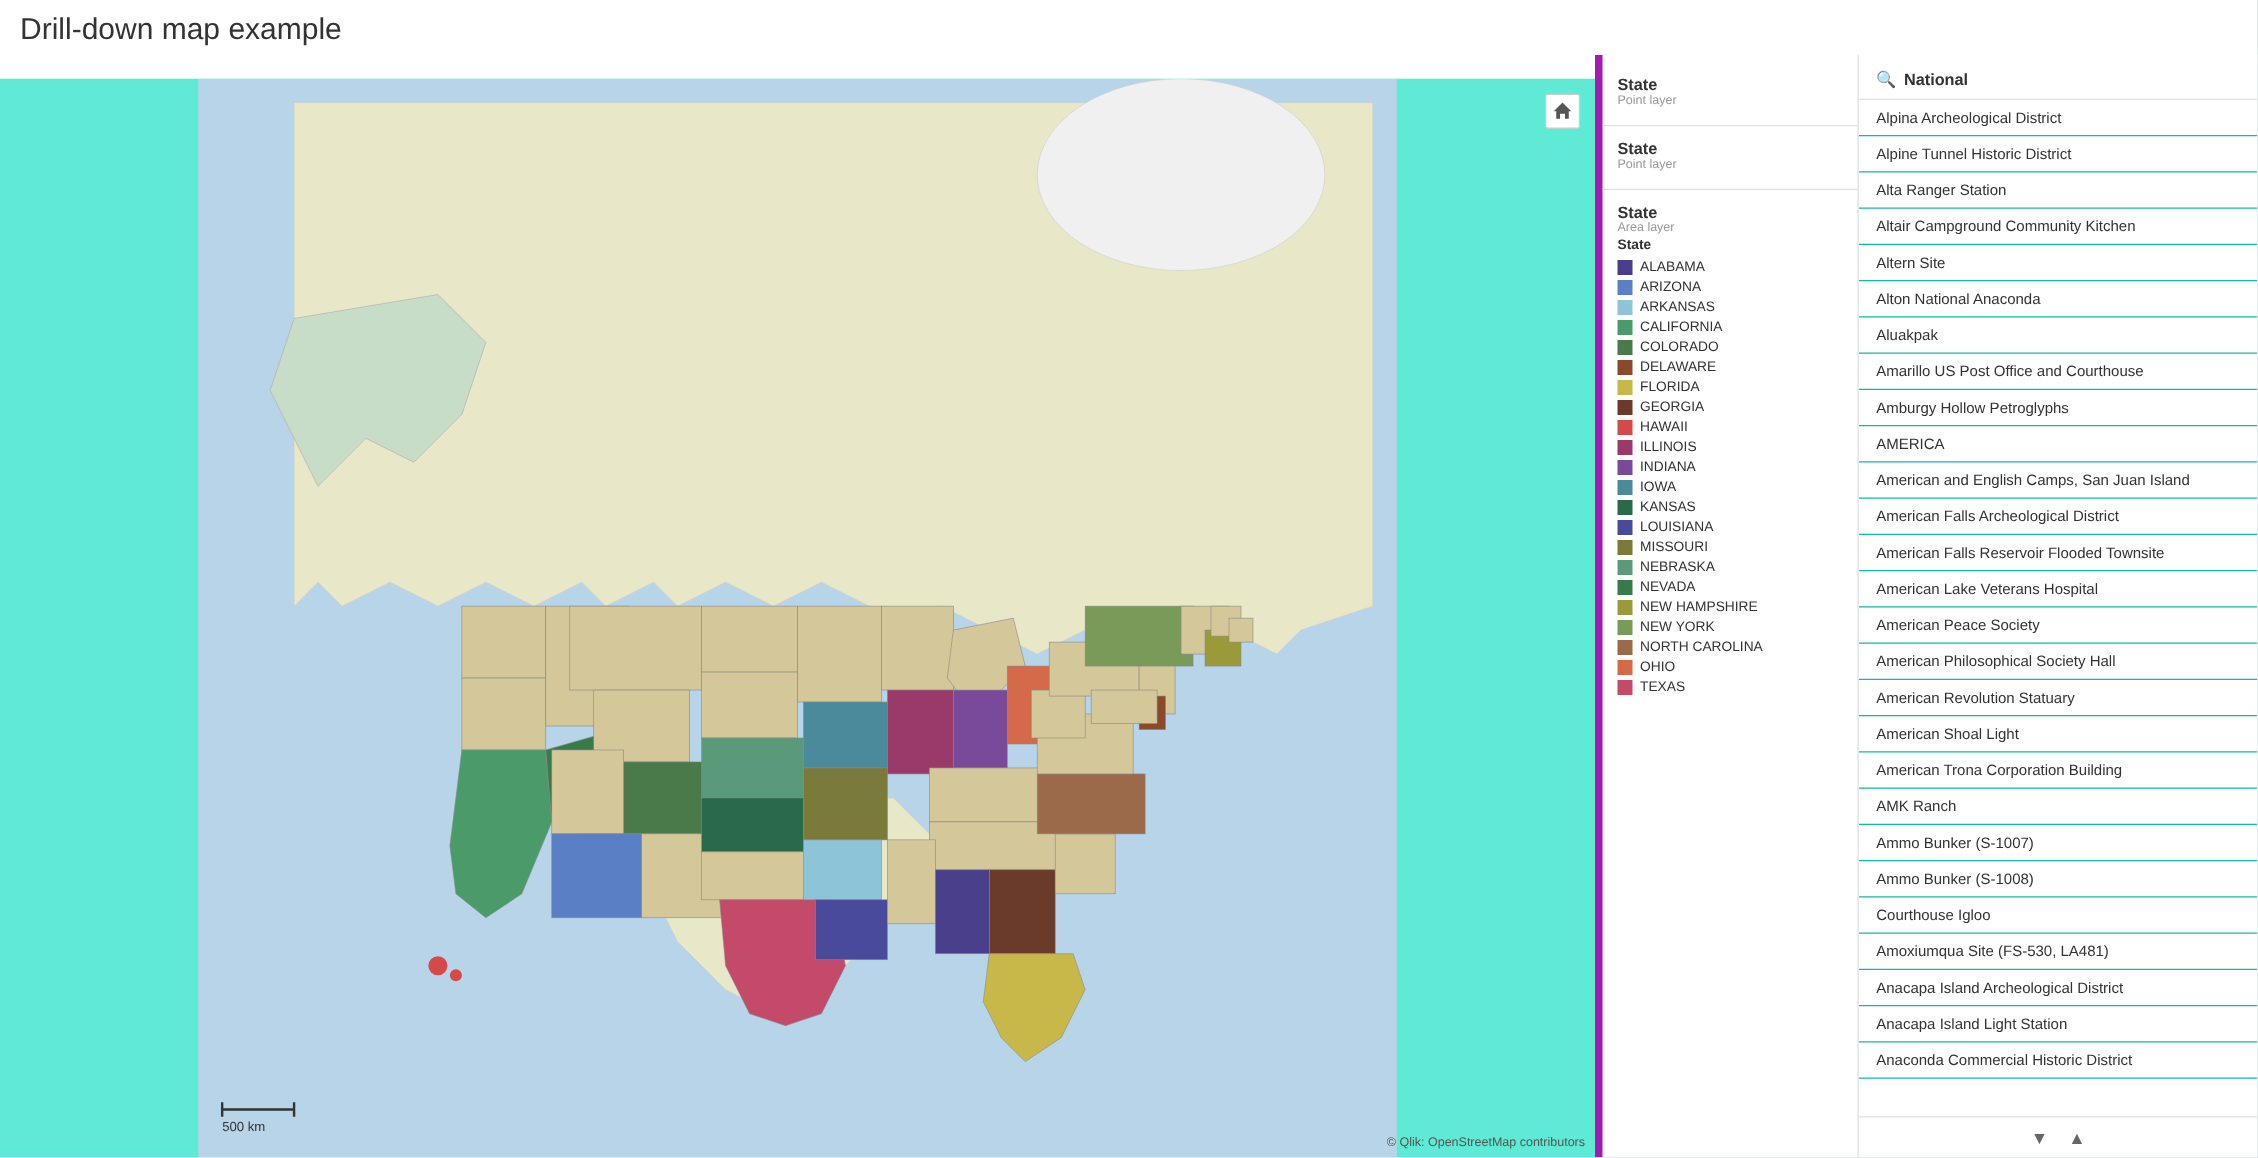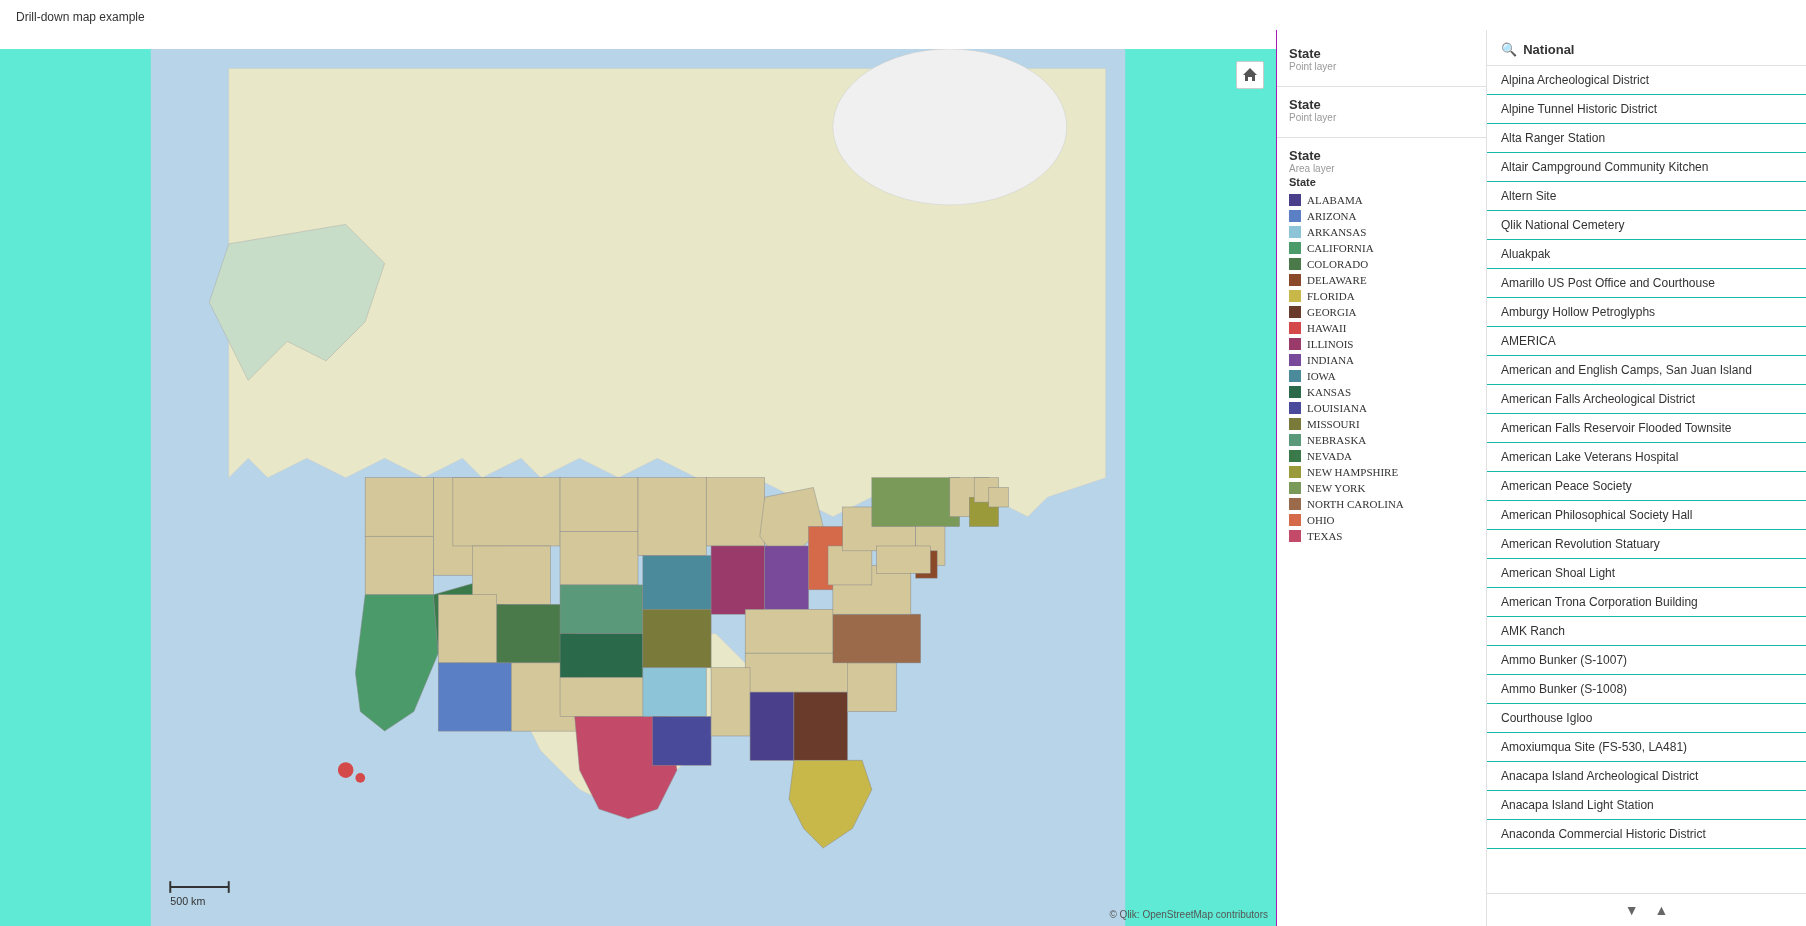--- a/index.html
+++ b/index.html
@@ -6,21 +6,21 @@
     body { font-family: Arial, sans-serif; font-size: 12px; background: #fff; overflow: hidden; }
 
     .app-container {
       display: flex;
       flex-direction: column;
       width: 1806px;
       height: 926px;
     }
 
     .page-title {
-      font-size: 12px;
+      font-size: 24px;
       font-weight: 400;
       color: #333;
       padding: 10px 16px 6px;
     }
 
     .main-content {
       display: flex;
       flex: 1;
       overflow: hidden;
     }
@@ -61,21 +61,21 @@
       bottom: 6px;
       right: 8px;
       font-size: 10px;
       color: #555;
     }
 
     
     .legend-panel {
       width: 210px;
       background: #fff;
-      border-left: 1px solid #a21caf;
+      border-left: 6px solid #a21caf;
       overflow-y: auto;
       padding: 10px 0;
     }
 
     .legend-section {
       padding: 6px 12px;
     }
 
     .legend-layer-title {
       font-size: 13px;
@@ -114,21 +114,20 @@
 
     .legend-area-state-label {
       font-size: 11px;
       font-weight: 600;
       color: #333;
       margin-bottom: 4px;
     }
 
     .legend-items {
       list-style: none;
-      font-family: Liberation Serif, serif;
     }
 
     .legend-item {
       display: flex;
       align-items: center;
       padding: 2px 0;
       font-size: 11px;
       color: #333;
     }
 
@@ -452,21 +451,21 @@
       <div class="resource-header">
         <span class="resource-search-icon">🔍</span>
         <span class="resource-header-title">National</span>
       </div>
       <ul class="resource-list" id="resource-list-container">
       <li class="resource-item">Alpina Archeological District</li>
           <li class="resource-item">Alpine Tunnel Historic District</li>
           <li class="resource-item">Alta Ranger Station</li>
           <li class="resource-item">Altair Campground Community Kitchen</li>
           <li class="resource-item">Altern Site</li>
-          <li class="resource-item">Qlik National Cemetery</li>
+          <li class="resource-item">Alton National Anaconda</li>
           <li class="resource-item">Aluakpak</li>
           <li class="resource-item">Amarillo US Post Office and Courthouse</li>
           <li class="resource-item">Amburgy Hollow Petroglyphs</li>
           <li class="resource-item">AMERICA</li>
           <li class="resource-item">American and English Camps, San Juan Island</li>
           <li class="resource-item">American Falls Archeological District</li>
           <li class="resource-item">American Falls Reservoir Flooded Townsite</li>
           <li class="resource-item">American Lake Veterans Hospital</li>
           <li class="resource-item">American Peace Society</li>
           <li class="resource-item">American Philosophical Society Hall</li>

